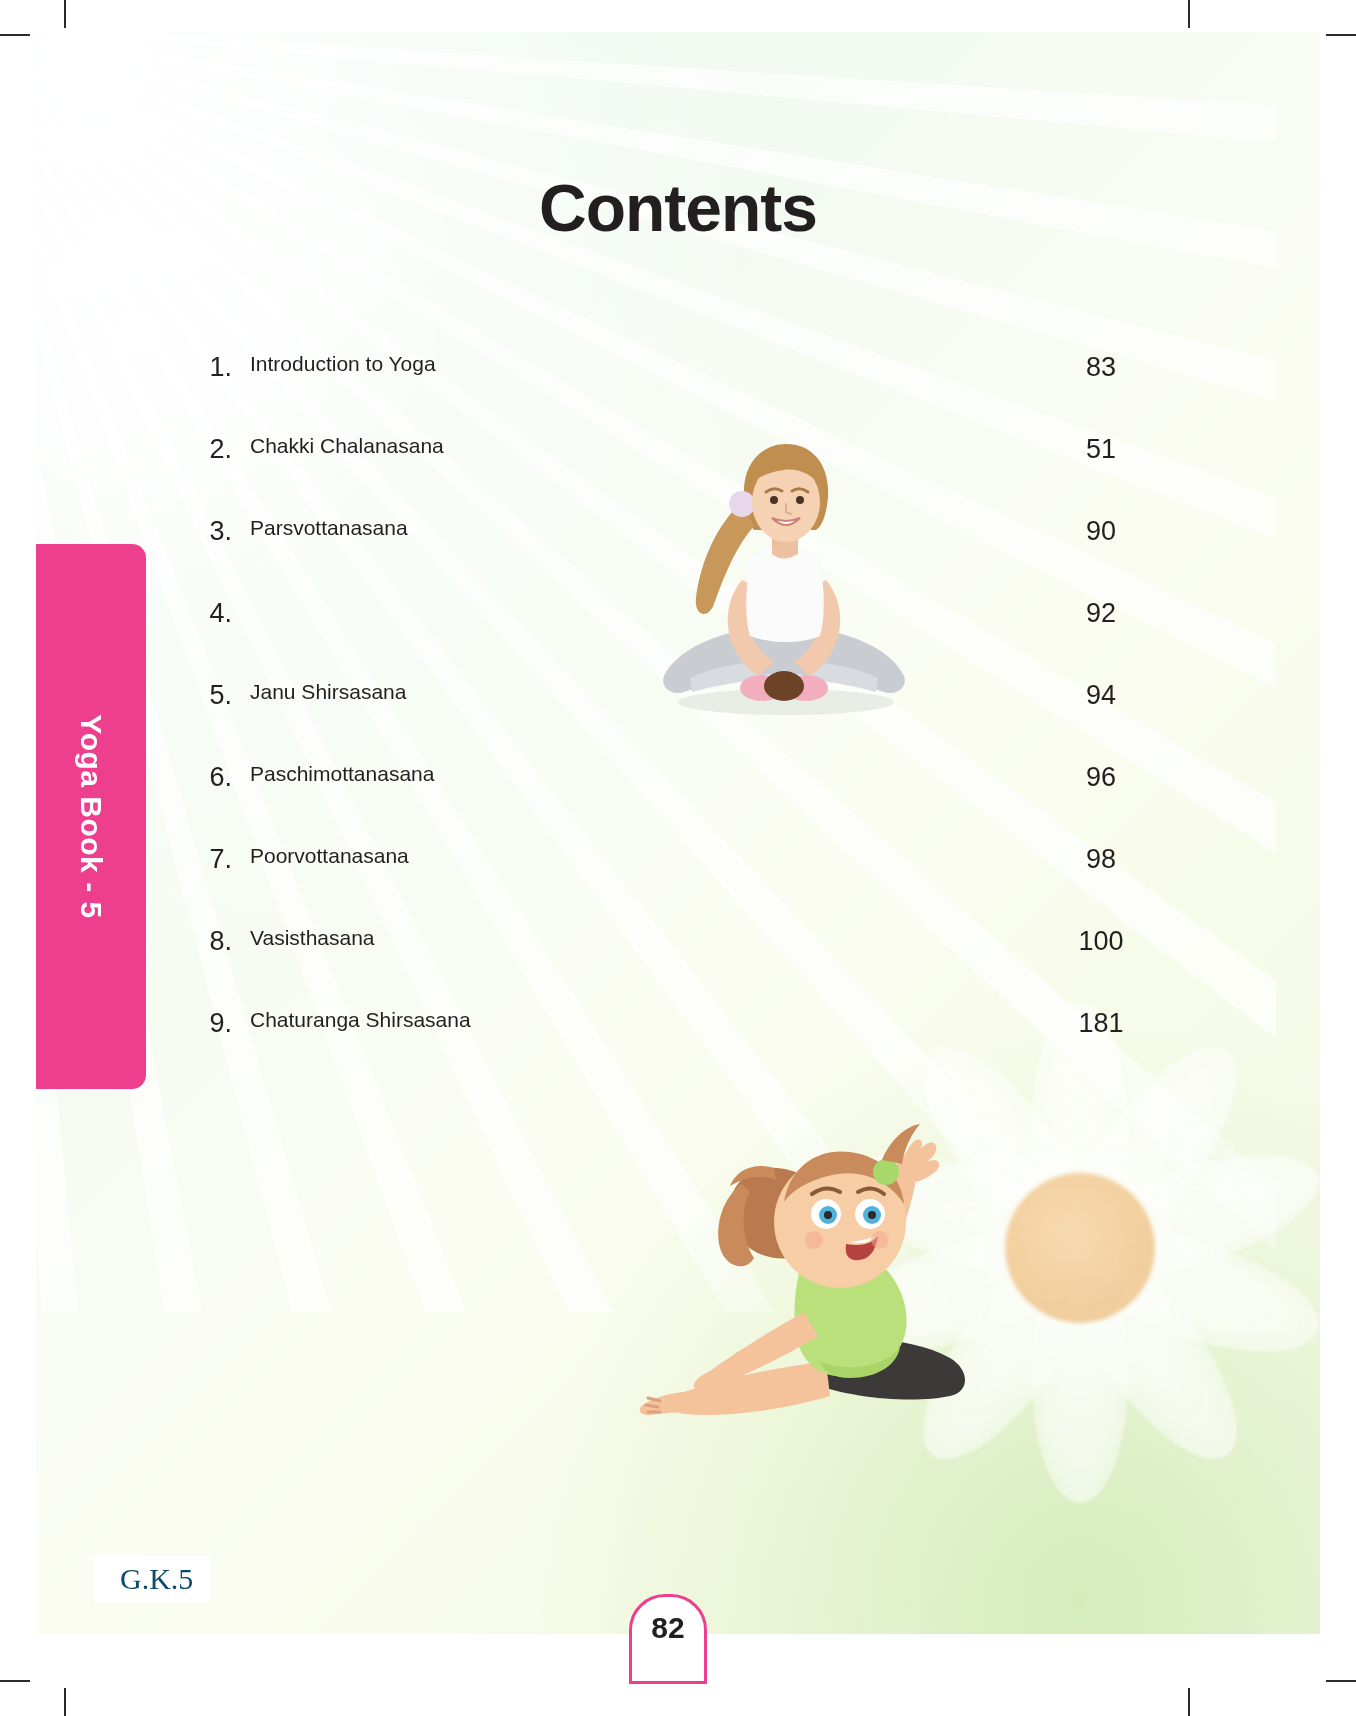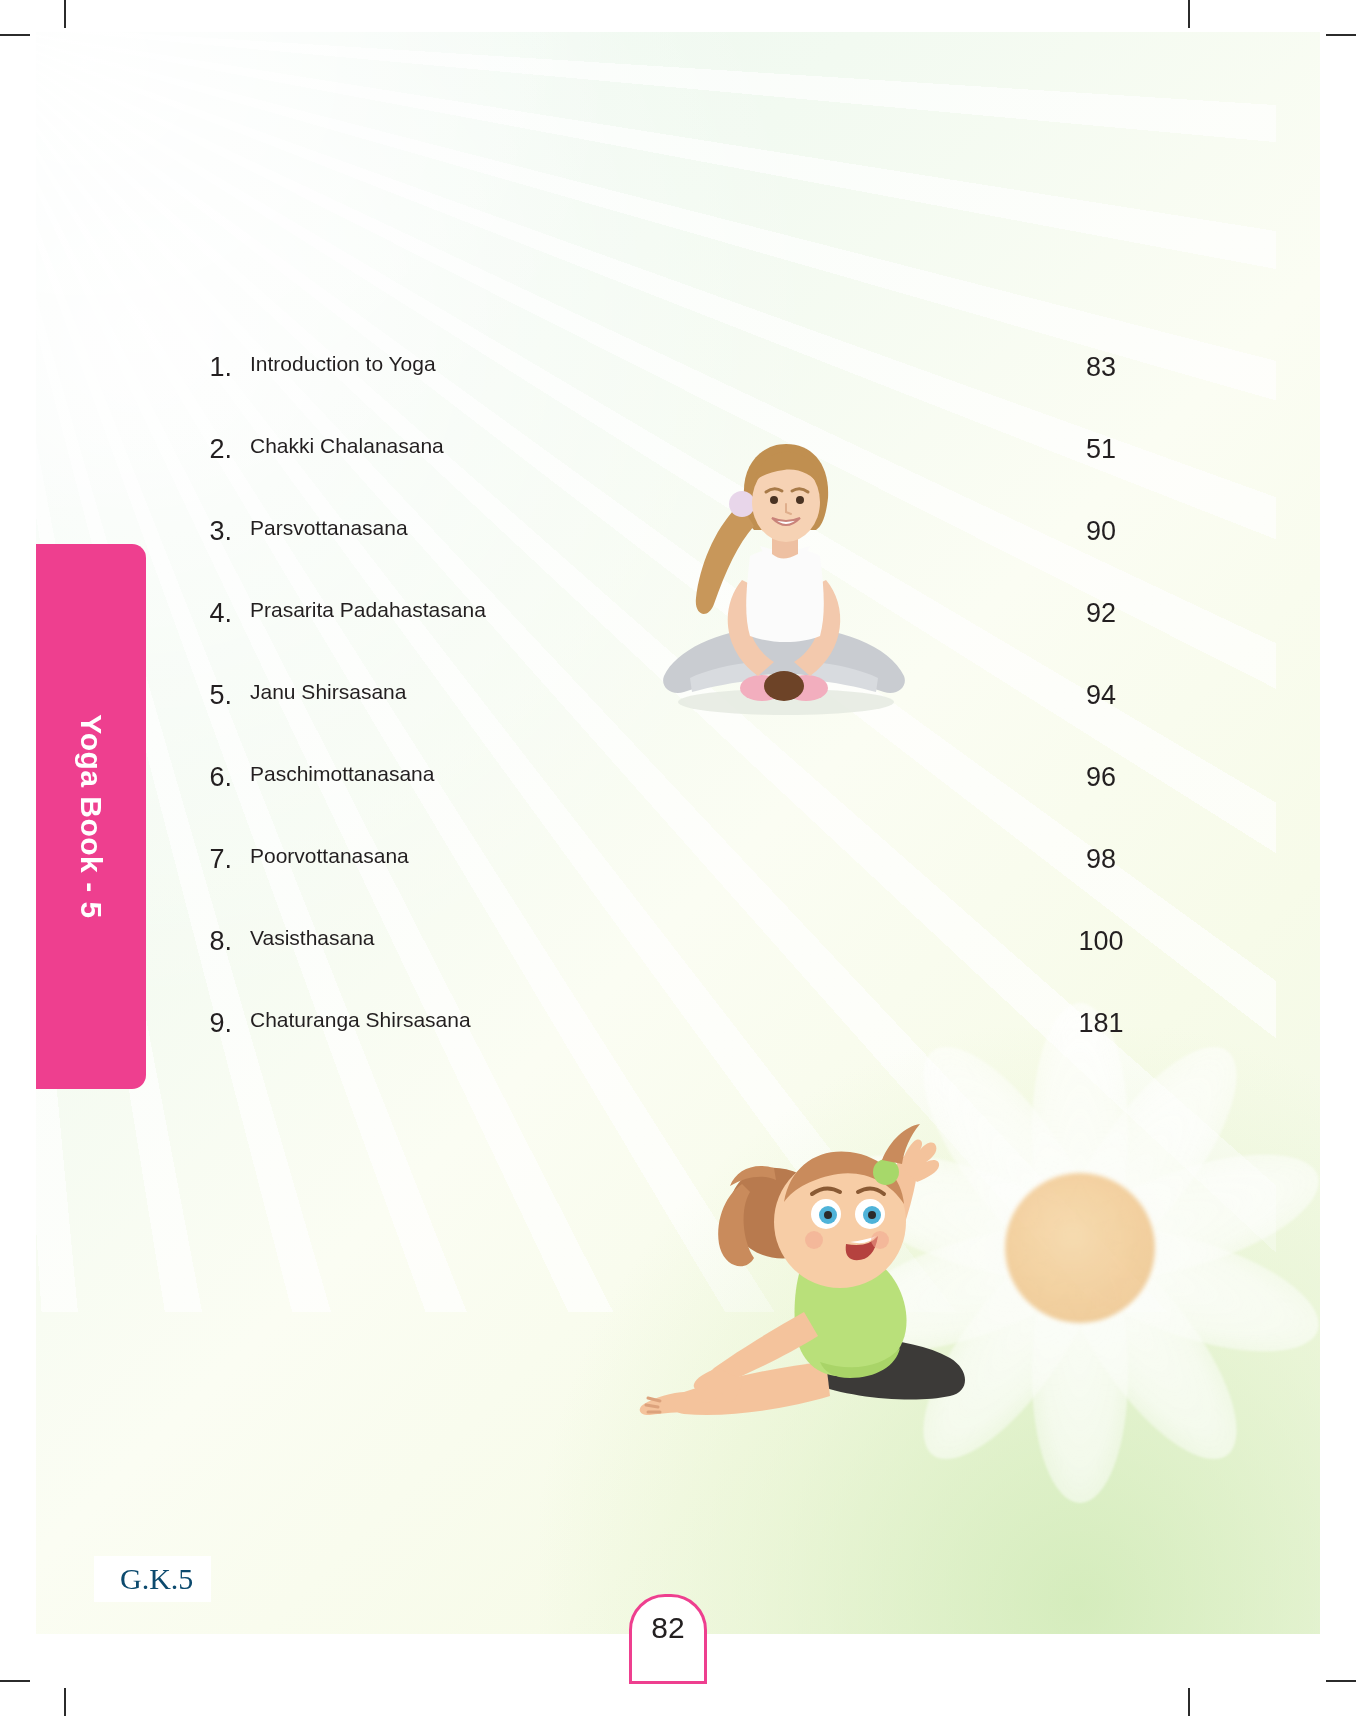--- a/index.html
+++ b/index.html
@@ -220,21 +220,21 @@
     border-radius: 36px 36px 0 0;
     background: #ffffff;
     z-index: 7;
   }
   .page-badge span {
     position: absolute;
     left: 0; right: 0;
     top: 14px;
     text-align: center;
     font-size: 30px;
-    font-weight: 400;
+    font-weight: 700;
     color: #231f20;
   }
   .white-strip {
     position: absolute;
     left: 0; right: 0; bottom: 0;
     height: 54px;
     background: #ffffff;
     z-index: 6;
   }
 </style>
@@ -267,20 +267,21 @@
     <div class="petal" style="transform: rotate(252deg);"></div>
     <div class="petal" style="transform: rotate(288deg);"></div>
     <div class="petal" style="transform: rotate(324deg);"></div>
     <div class="daisy-core"></div>
   </div>
 
   <div class="side-tab">
     <div class="side-tab-label">Yoga Book - 5</div>
   </div>
 
+  <div class="heading">Contents</div>
 
   <div class="photo-girl">
     <svg viewBox="0 0 300 300" width="300" height="300">
 
       <ellipse cx="152" cy="272" rx="108" ry="13" fill="#e3e9e0" opacity="0.8"></ellipse>
 
       <path d="M150 196 C 96 196 44 216 30 246 C 26 256 36 266 50 262 C 80 252 116 244 150 244 C 184 244 220 252 250 262 C 264 266 274 256 270 246 C 256 216 204 196 150 196 Z" fill="#c9ccd1"></path>
       <path d="M56 248 C 72 240 98 234 120 232 L 124 250 C 100 252 76 257 58 262 Z" fill="#d8dbdf"></path>
       <path d="M244 248 C 228 240 202 234 180 232 L 176 250 C 200 252 224 257 242 262 Z" fill="#d8dbdf"></path>
 
@@ -324,21 +325,20 @@
       <span class="toc-title">Chakki Chalanasana</span>
       <span class="toc-page">51</span>
     </div>
     <div class="toc-row">
       <span class="toc-num">3.</span>
       <span class="toc-title">Parsvottanasana</span>
       <span class="toc-page">90</span>
     </div>
     <div class="toc-row">
       <span class="toc-num">4.</span>
-      <span class="toc-title">Prasarita Padahastasana</span>
       <span class="toc-page">92</span>
     </div>
     <div class="toc-row">
       <span class="toc-num">5.</span>
       <span class="toc-title">Janu Shirsasana</span>
       <span class="toc-page">94</span>
     </div>
     <div class="toc-row">
       <span class="toc-num">6.</span>
       <span class="toc-title">Paschimottanasana</span>

